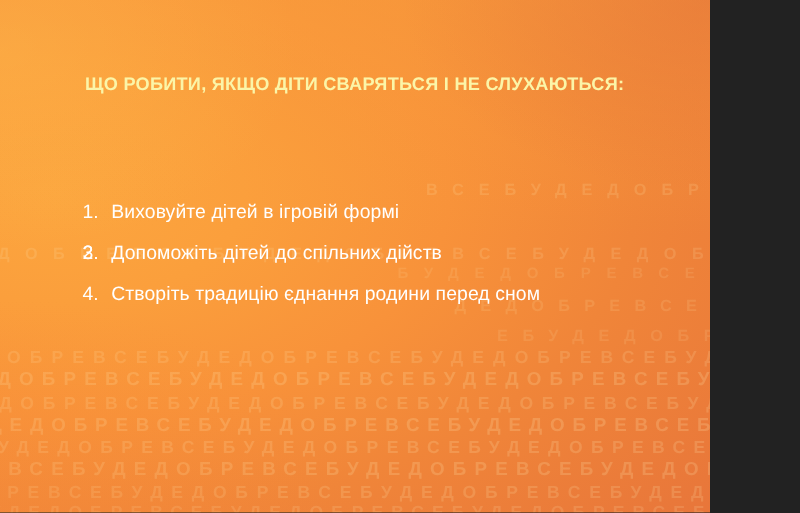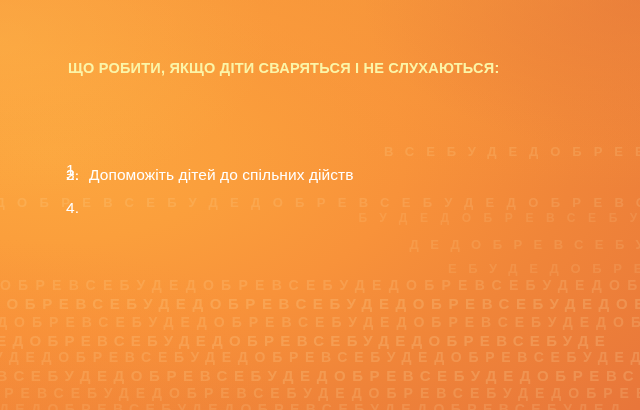--- a/index.html
+++ b/index.html
@@ -4,21 +4,21 @@
 <title>Slide</title>
 <style>
   html, body {
     margin: 0;
     padding: 0;
     background: #222;
   }
 
   .slide {
     position: relative;
-    width: 640px;
+    width: 568px;
     height: 410px;
     overflow: hidden;
     font-family: "Liberation Sans", "DejaVu Sans", sans-serif;
     background:
       radial-gradient(120% 95% at 8% 38%, #fca63f 0%, #fb9f3c 22%, #f8923a 46%, #f08539 68%, #e8763a 100%),
       linear-gradient(118deg, #fdb040 0%, #fa9a3b 40%, #f08339 72%, #e5703a 100%);
     user-select: none;
   }
 
   
@@ -159,27 +159,29 @@
 
   <div class="wm-fade"></div>
 
   <div class="content">
 
     <div class="slide-title">ЩО РОБИТИ, ЯКЩО ДІТИ СВАРЯТЬСЯ І НЕ СЛУХАЮТЬСЯ:</div>
 
     <ol class="tip-list">
       <li class="tip-item">
         <span class="tip-num">1.</span>
+        <span class="tip-text">Виховуйте дітей в ігровій формі</span>
       </li>
       <li class="tip-item">
         <span class="tip-num">2.</span>
       </li>
       <li class="tip-item">
         <span class="tip-num">3.</span>
         <span class="tip-text">Допоможіть дітей до спільних дійств</span>
       </li>
       <li class="tip-item">
         <span class="tip-num">4.</span>
+        <span class="tip-text">Створіть традицію єднання родини перед сном</span>
       </li>
     </ol>
 
   </div>
 </div>
 
 </body></html>

